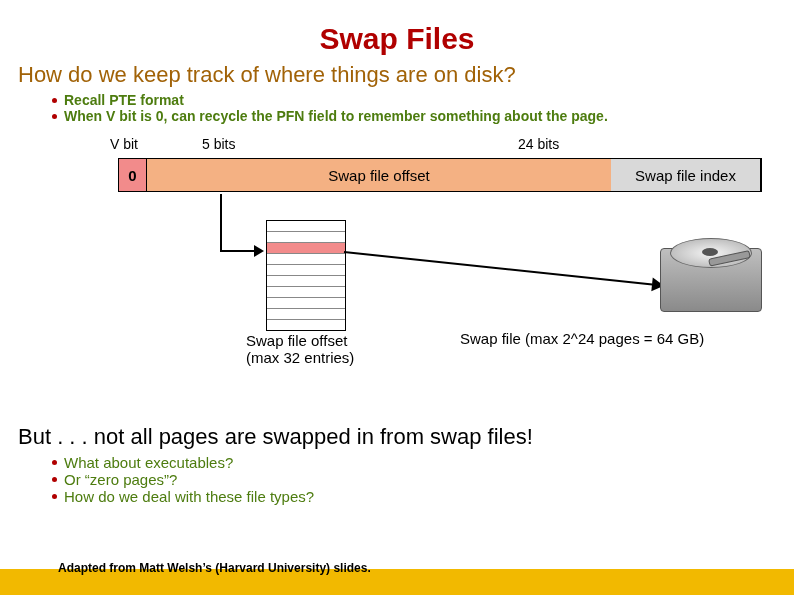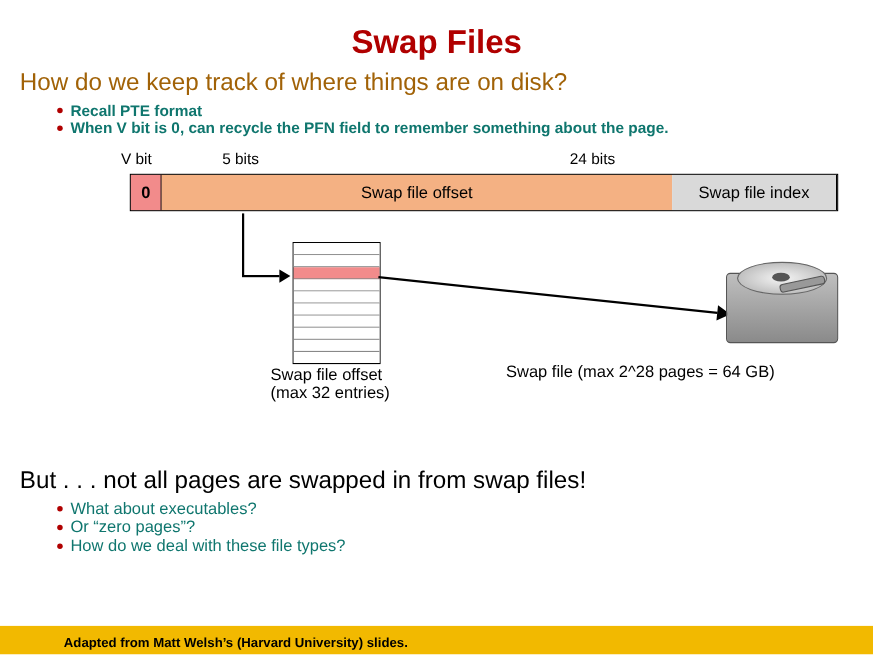--- a/index.html
+++ b/index.html
@@ -24,21 +24,21 @@
     color: #a16207;
     margin: 6px 0 4px 18px;
   }
   ul.bullets {
     margin: 2px 0 0 52px;
     padding: 0;
   }
   ul.bullets li {
     list-style: none;
     font-size: 14px;
-    color: #0f766e;
+    color: #4d7c0f;
     font-weight: bold;
     margin: 0 0;
     position: relative;
     padding-left: 12px;
   }
   ul.bullets li::before {
     content: "";
     position: absolute;
     left: 0;
     top: 6px;
@@ -222,21 +222,21 @@
     position: absolute;
     left: 0;
     bottom: 0;
     width: 100%;
     height: 26px;
     background: #f2b900;
   }
   .footer-text {
     position: absolute;
     left: 58px;
-    bottom: 4px;
+    bottom: 20px;
     font-size: 12px;
     font-weight: bold;
     color: #000;
   }
 </style>
 </head>
 <body>
 
 <div class="title">Swap Files</div>
 
@@ -285,21 +285,21 @@
       <div class="head"></div>
   </div>
 
   <div class="disk">
     <div class="body"></div>
     <div class="platter"></div>
     <div class="hub"></div>
     <div class="arm"></div>
   </div>
 
-  <div class="swapfile-caption">Swap file (max 2^28 pages = 64 GB)</div>
+  <div class="swapfile-caption">Swap file (max 2^24 pages = 64 GB)</div>
 
   <div class="sft-caption">
     <span>Swap file offset</span><br>
     <span>(max 32 entries)</span>
   </div>
 
 </div>
 
 <div class="question2">But . . . not all pages are swapped in from swap files!</div>
 

